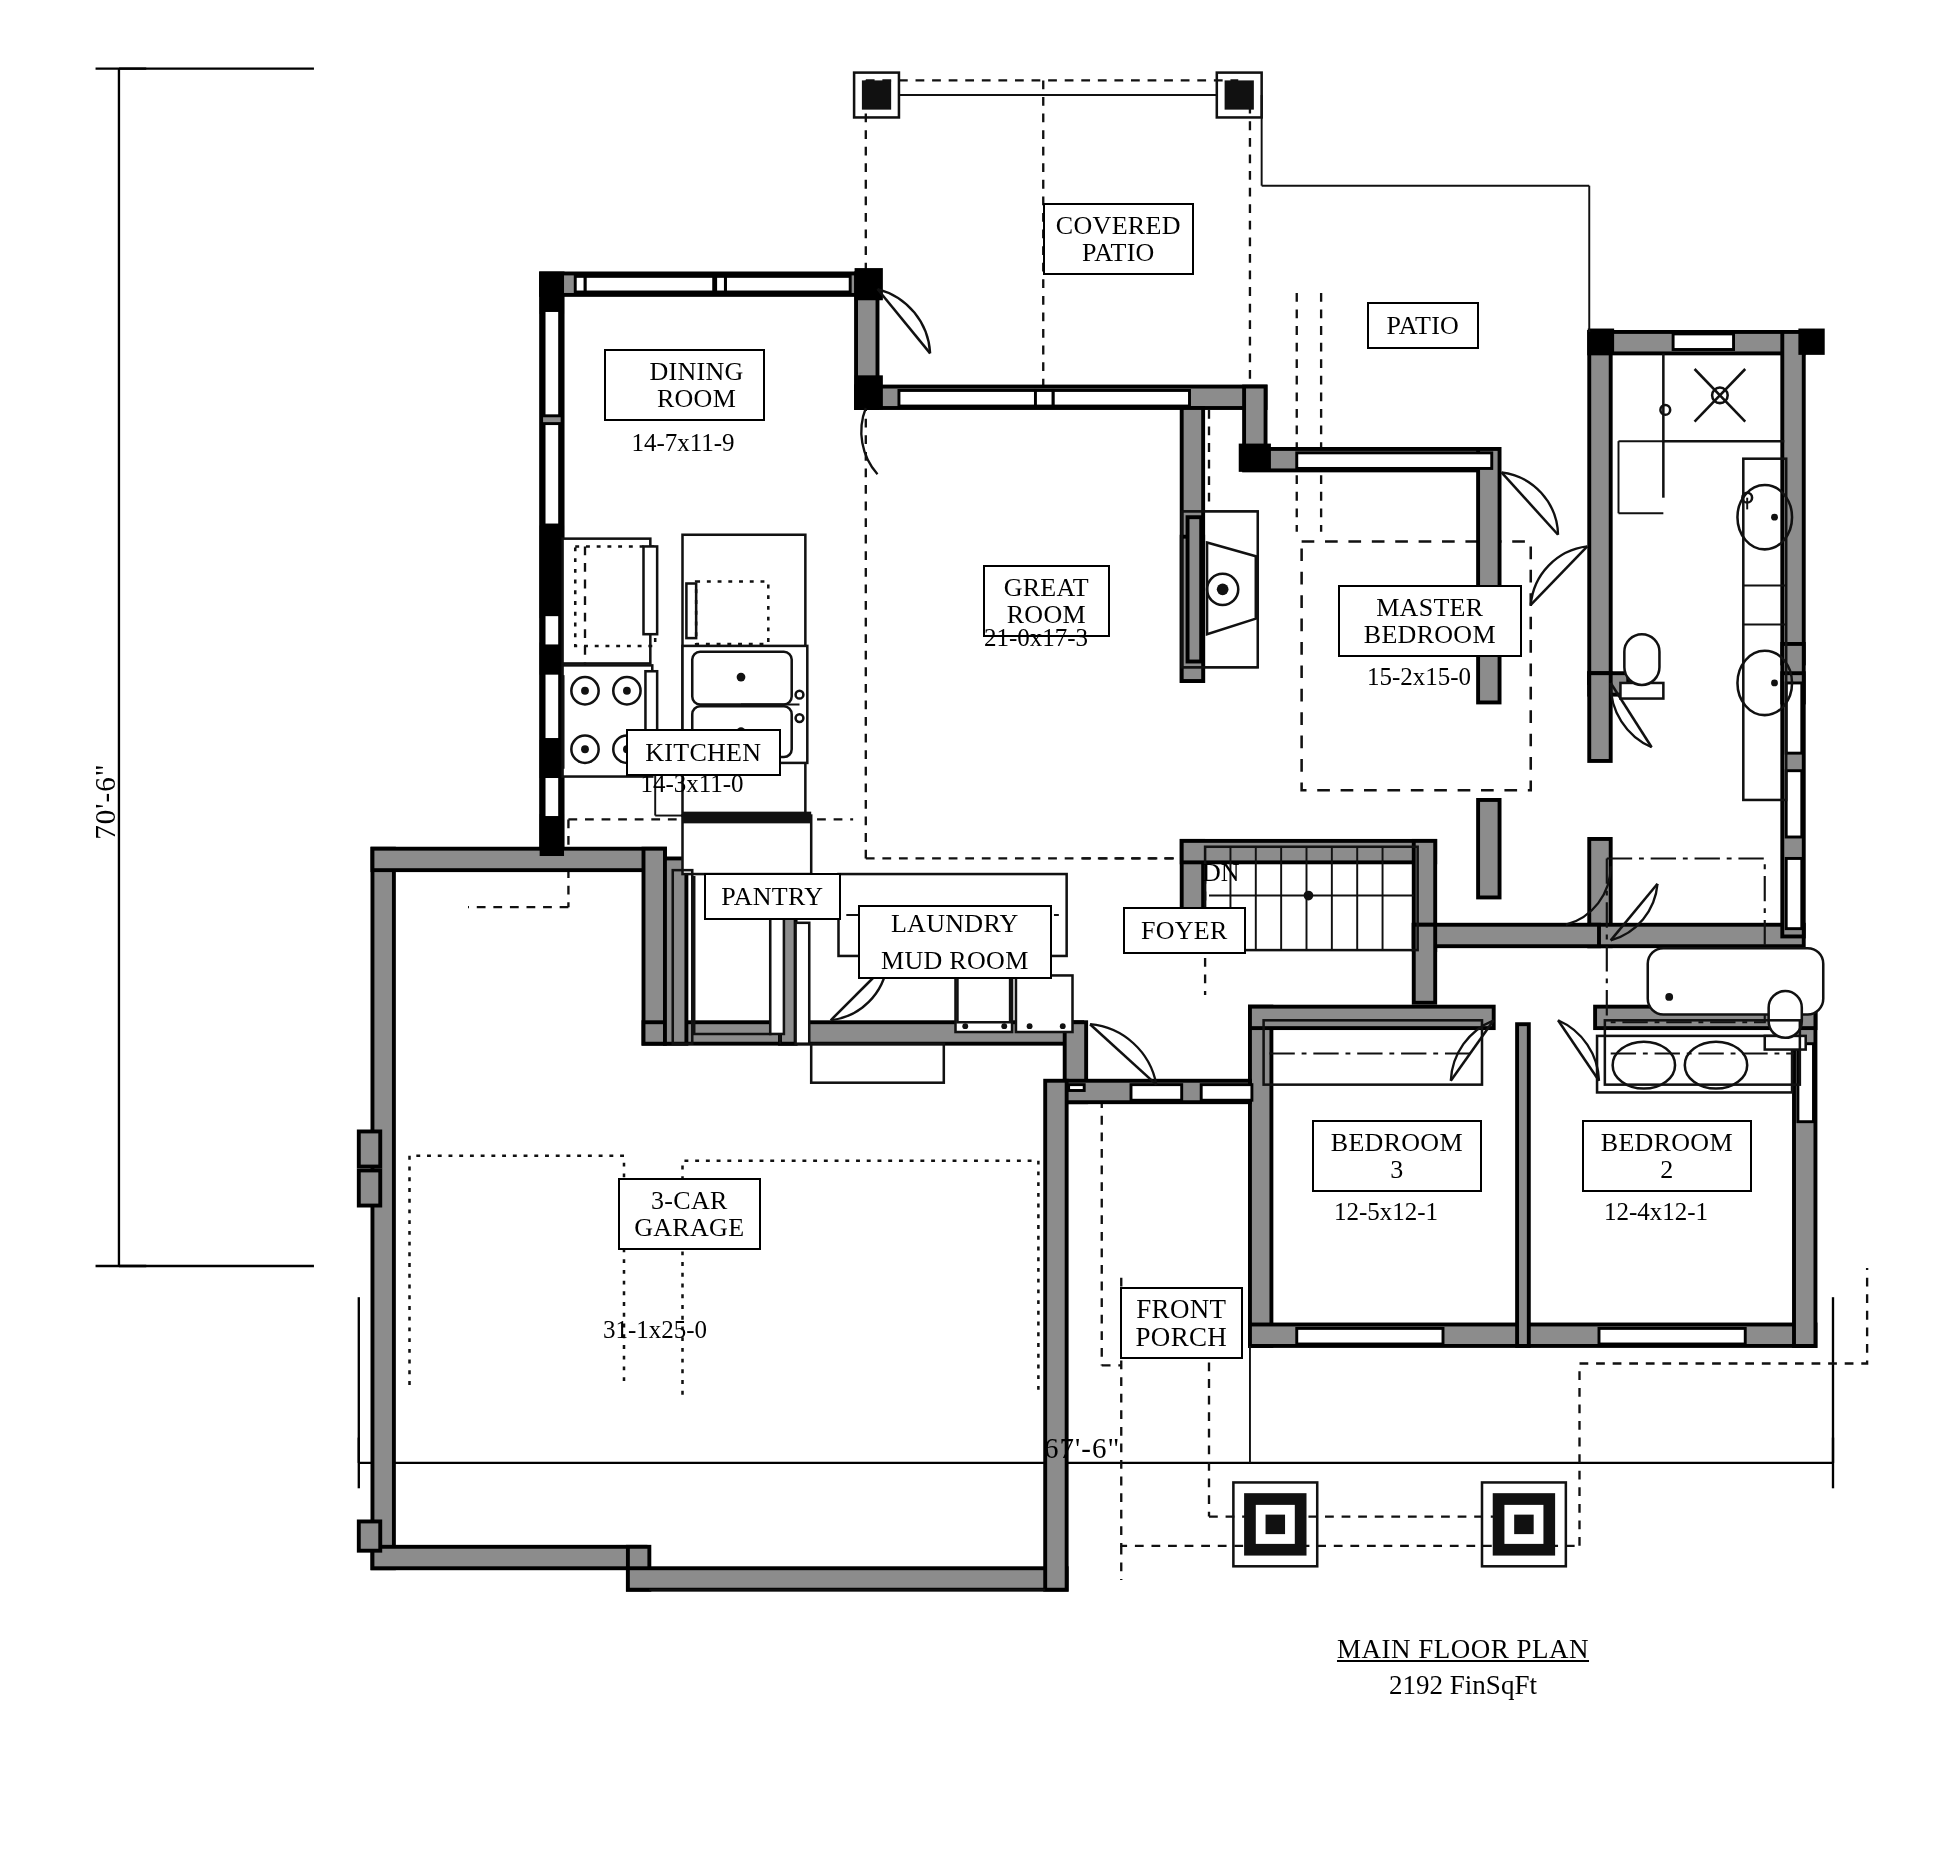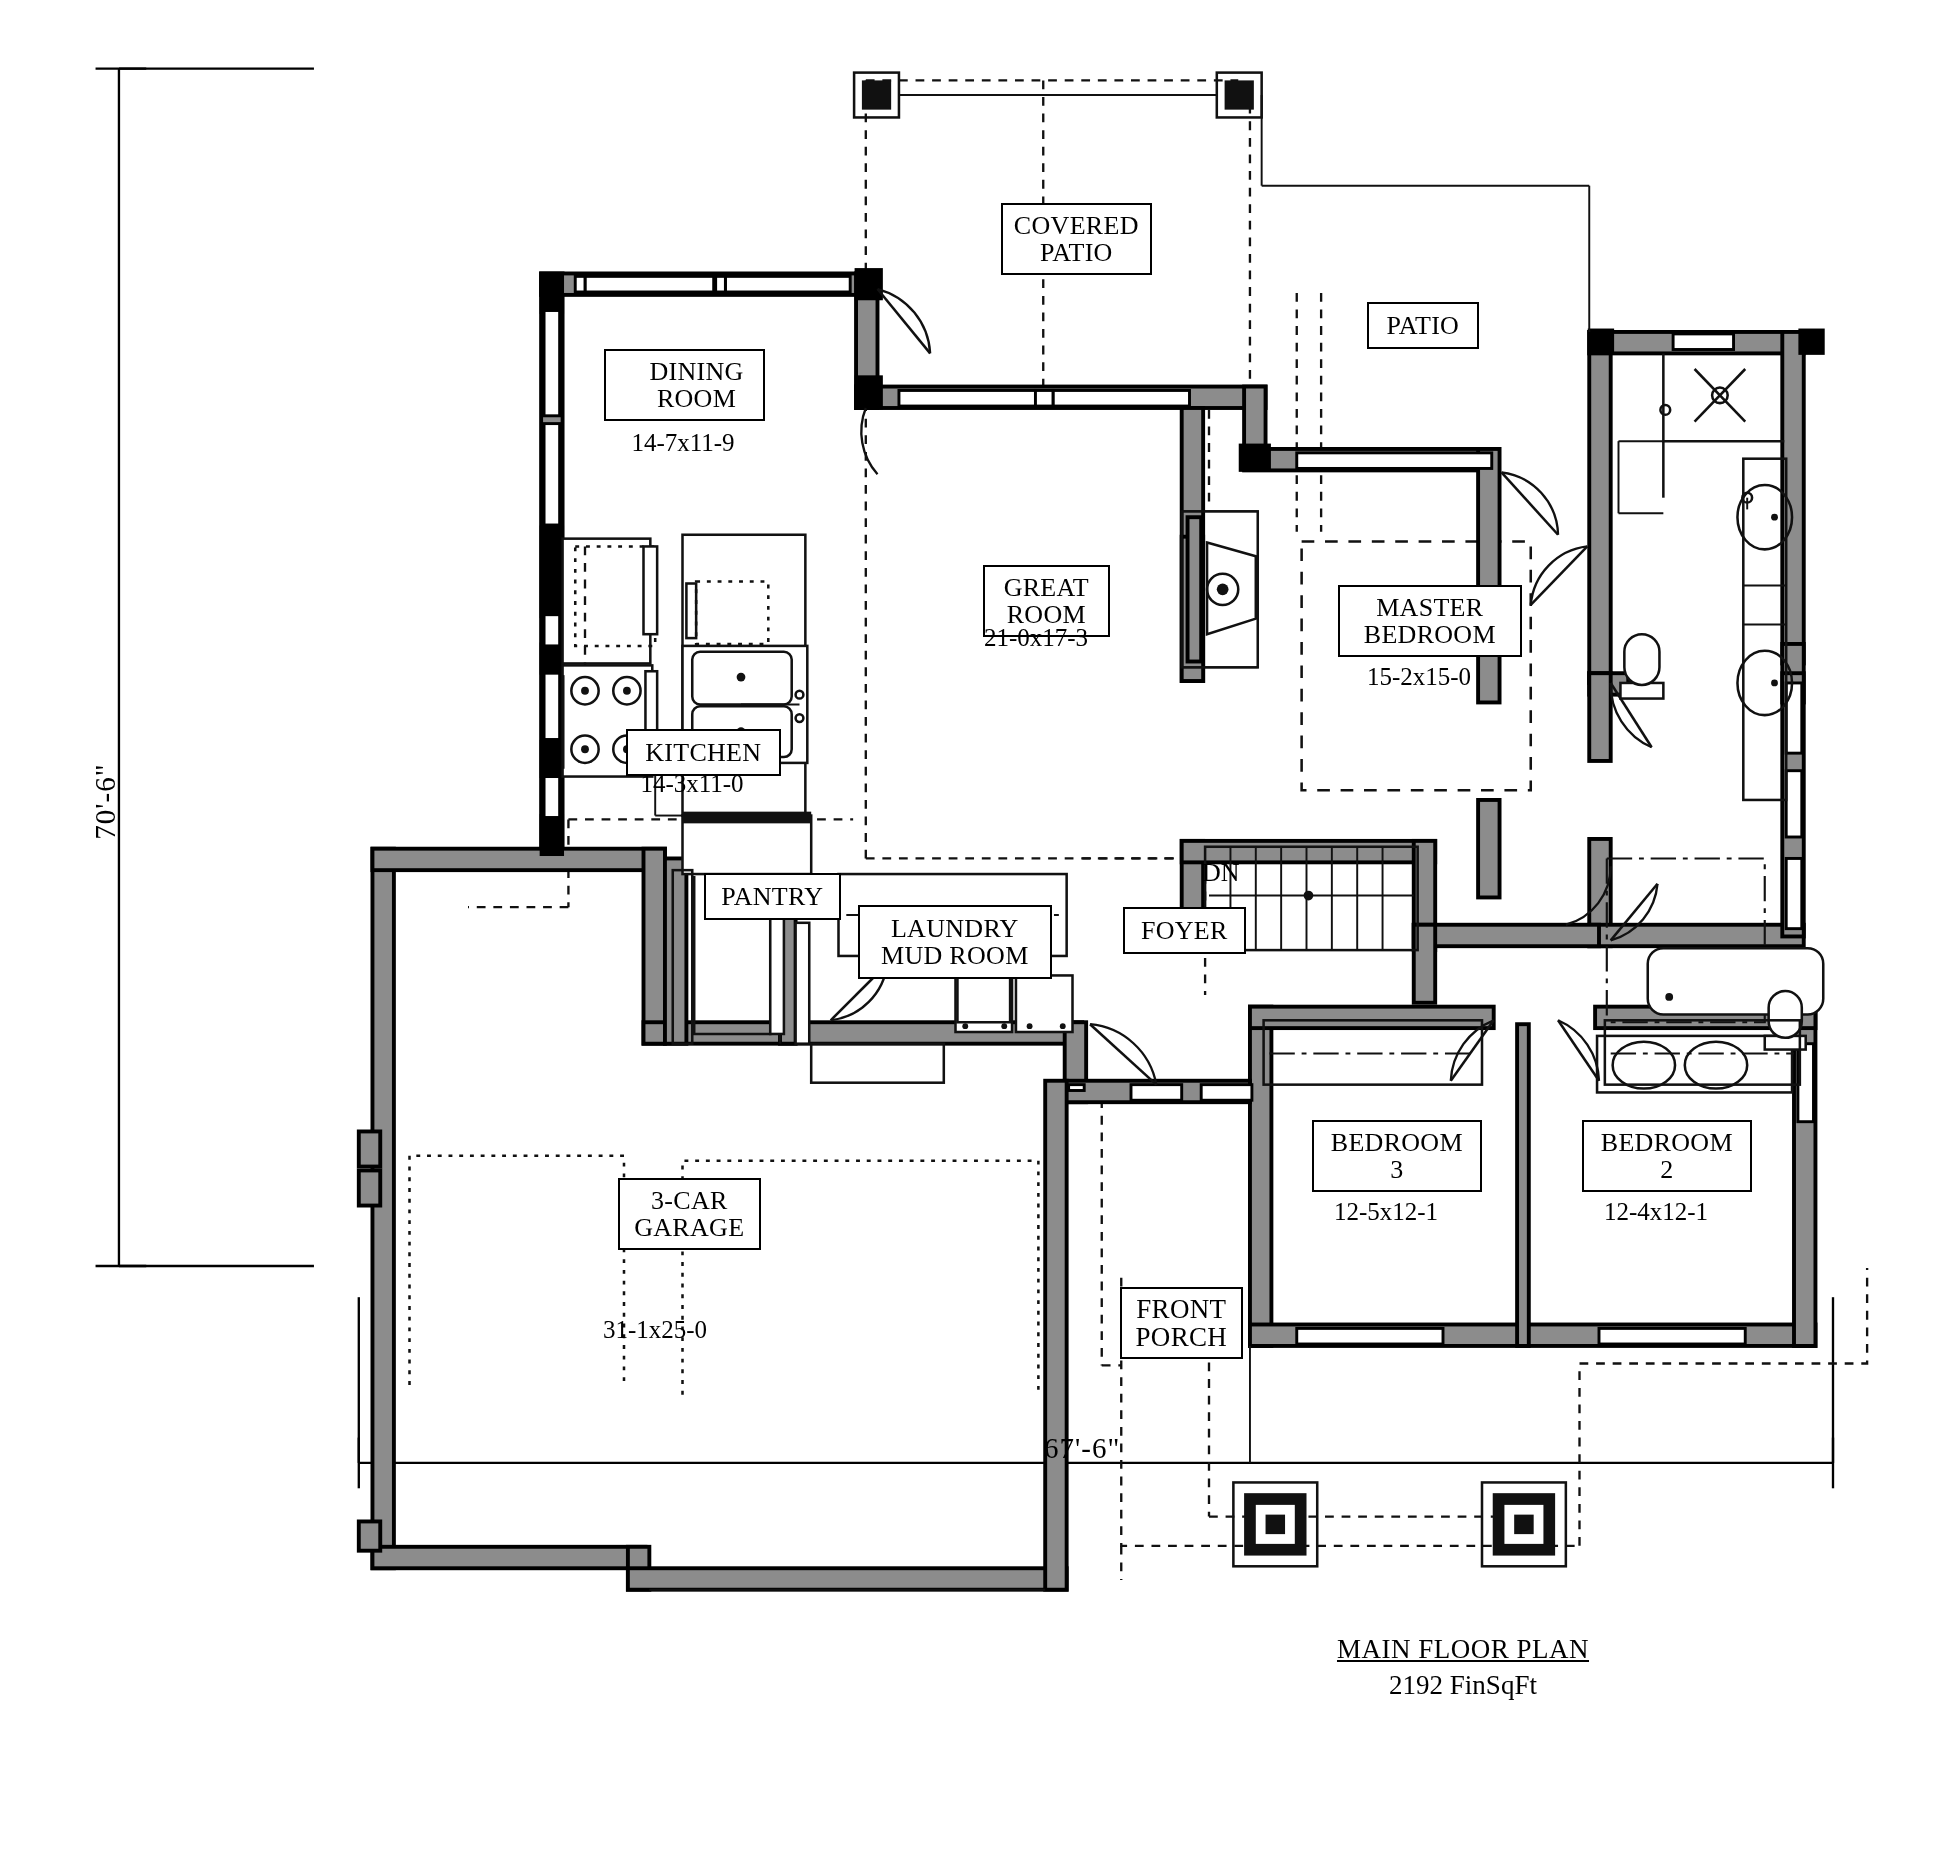--- a/index.html
+++ b/index.html
@@ -404,21 +404,21 @@
     <path class="th2" d="M 1294,190 L 1630,190"></path>
     <path class="th2" d="M 1294,97 L 1294,190"></path>
     <path class="th2" d="M 1630,190 L 1630,340"></path>
   </g>
 
   <g>
     <path class="hid2" d="M 1240,420 L 1240,520"></path>
   </g>
 </svg>
 
-<div class="chip" style="left:1001px;top:203px;width:129px;height:62px;">
+<div class="chip" style="left:1043px;top:203px;width:129px;height:62px;">
   <span>COVERED</span>
   <span>PATIO</span>
 </div>
 
 <div class="chip" style="left:1367px;top:302px;width:90px;height:37px;">
   <span>PATIO</span>
 </div>
 
 <div class="chip" style="left:604px;top:349px;width:115px;height:62px;padding-left:33px;">
   <span>DINING</span>
@@ -440,21 +440,21 @@
 
 <div class="chip" style="left:626px;top:729px;width:133px;height:37px;">
   <span>KITCHEN</span>
 </div>
 <div class="dims" style="left:692px;top:770px;">14-3x11-0</div>
 
 <div class="chip" style="left:704px;top:873px;width:115px;height:37px;">
   <span>PANTRY</span>
 </div>
 
-<div class="chip" style="left:858px;top:905px;width:172px;height:64px;">
+<div class="chip" style="left:858px;top:905px;width:172px;height:64px;justify-content:space-between;">
   <span>LAUNDRY</span>
   <span>MUD ROOM</span>
 </div>
 
 <div class="chip" style="left:1123px;top:907px;width:101px;height:37px;">
   <span>FOYER</span>
 </div>
 
 <div class="chip" style="left:618px;top:1178px;width:121px;height:62px;">
   <span>3-CAR</span>

